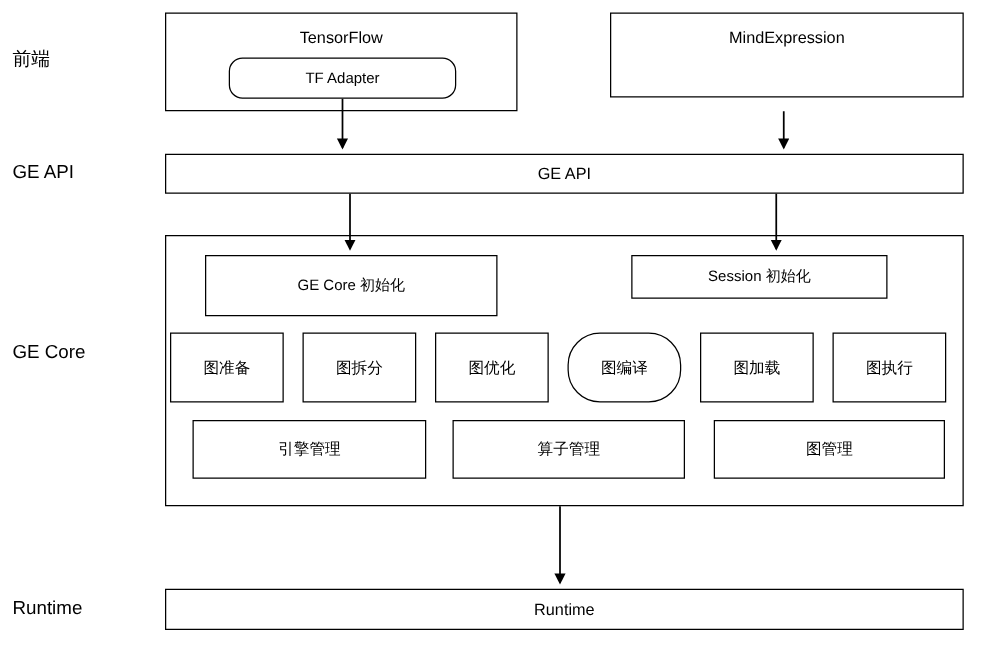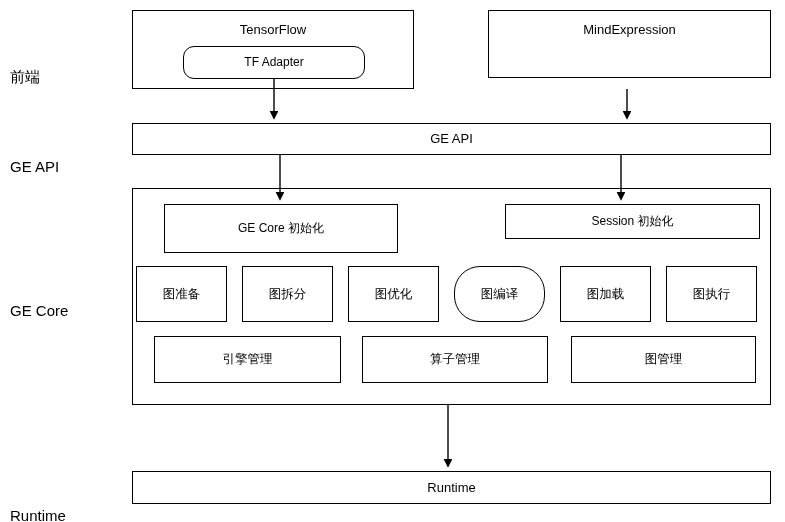--- a/index.html
+++ b/index.html
@@ -23,21 +23,20 @@
     width: 785px;
     height: 522px;
   }
 
   .row-label {
     position: absolute;
     font-size: 15px;
     color: #000000;
     white-space: nowrap;
     line-height: 1;
-    margin-top: 29px;
   }
 
   .box {
     position: absolute;
     box-sizing: border-box;
     border: 1.4px solid #000000;
     background: #ffffff;
     display: flex;
     align-items: center;
     justify-content: center;
@@ -64,21 +63,21 @@
   #box-tf-adapter  { left: 183px; top: 46px;  width: 182px; height: 33px; font-size: 12px; border-radius: 11px; }
   #box-mindexpr    { left: 488px; top: 10px;  width: 283px; height: 68px; }
 
   
   #box-ge-api      { left: 132px; top: 123px; width: 639px; height: 32px; }
 
   
   #box-ge-core-container { left: 132px; top: 188px; width: 639px; height: 217px; }
 
   #box-ge-core-init  { left: 164px; top: 204px; width: 234px; height: 49px; font-size: 12px; }
-  #box-session-init  { left: 505px; top: 204px; width: 255px; height: 35px; font-size: 12px; }
+  #box-session-init  { left: 505px; top: 204px; width: 205px; height: 35px; font-size: 12px; }
 
   .cell-small { top: 266px; width: 91px; height: 56px; font-size: 12.5px; }
   #cell-0 { left: 136px; }
   #cell-1 { left: 242px; }
   #cell-2 { left: 348px; }
   #cell-3 { left: 454px; border-radius: 26px; }
   #cell-4 { left: 560px; }
   #cell-5 { left: 666px; }
 
   .cell-wide { top: 336px; height: 47px; font-size: 12.5px; }

